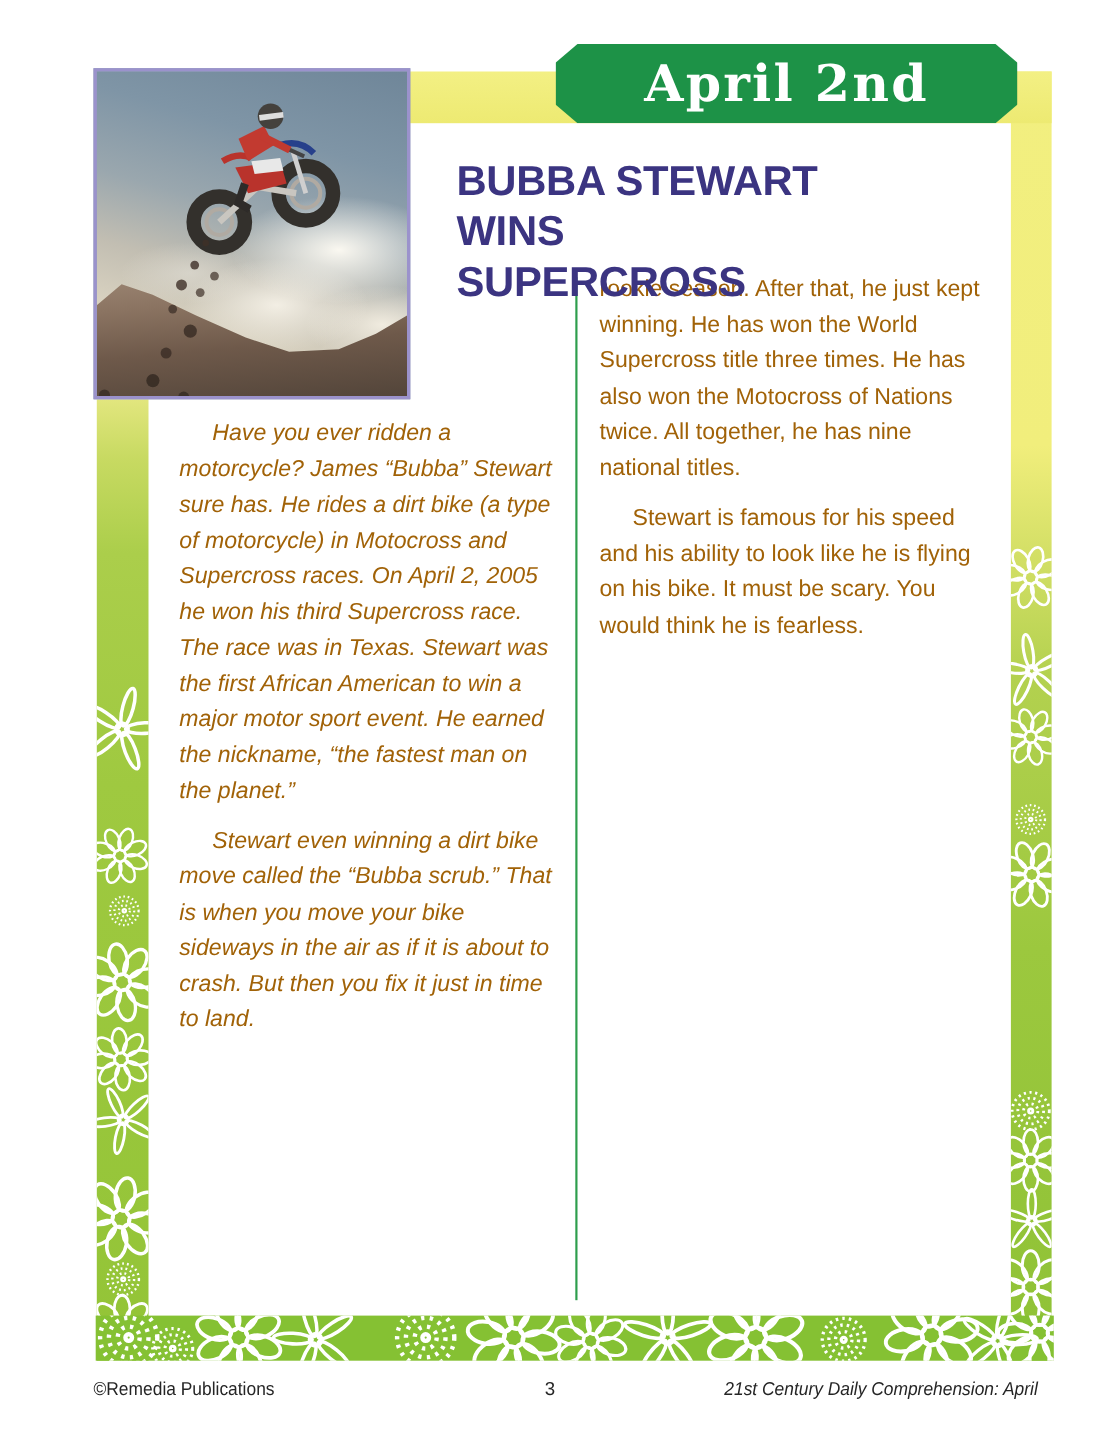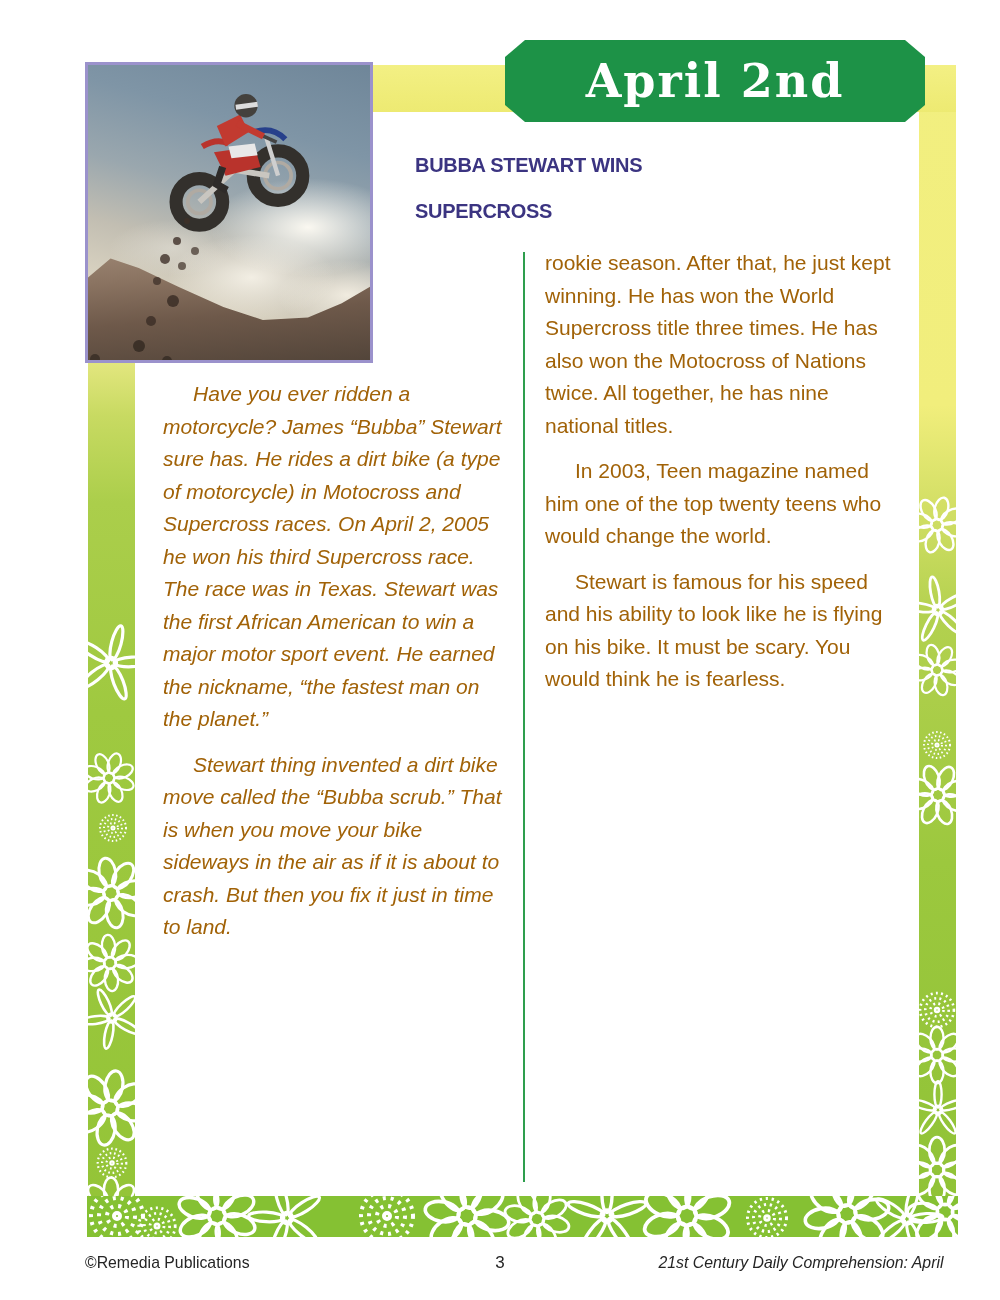--- a/index.html
+++ b/index.html
@@ -11,29 +11,29 @@
   .strip-left{left:88px;top:363px;width:47px;height:874px;
     background:linear-gradient(180deg,#e2e67e 0%,#c8da62 6%,#abce4b 16%,#9fc940 40%,#93c437 100%);}
   .strip-right{left:919px;top:65px;width:37px;height:1172px;
     background:linear-gradient(180deg,#f2ef80 0%,#f1ee7c 29%,#d5e067 37%,#b3d14f 47%,#9cc83e 68%,#8fc236 100%);}
   .band-top{position:absolute;left:371px;top:65px;width:585px;height:47px;
     background:linear-gradient(180deg,#f3f084,#edea72);z-index:1;}
   .band-bottom{position:absolute;left:87px;top:1196px;width:871px;height:41px;background:#85c133;}
   .strip svg,.band-bottom svg{position:absolute;left:0;top:0;}
 
   
-  .banner{position:absolute;left:505px;top:40px;width:420px;height:82px;background:#1d9247;z-index:3;
+  .banner{position:absolute;left:505px;top:40px;width:420px;height:72px;background:#1d9247;z-index:3;
     clip-path:polygon(20px 0,calc(100% - 20px) 0,100% 17px,100% calc(100% - 17px),calc(100% - 20px) 100%,20px 100%,0 calc(100% - 17px),0 17px);
     display:flex;align-items:center;justify-content:center;
     filter:drop-shadow(4px 7px 4px rgba(35,35,35,.55));}
   .banner span{color:#fff;font-family:"DejaVu Serif",serif;font-weight:700;font-size:46px;letter-spacing:2px;}
 
   
   .title{position:absolute;left:415px;top:142px;width:420px;color:#3b3481;font-weight:700;
-    font-size:20px;line-height:46px;letter-spacing:-0.3px;z-index:2;}
+    font-size:38px;line-height:46px;letter-spacing:-0.3px;z-index:2;}
 
   
   .photo{position:absolute;left:85px;top:62px;width:288px;height:301px;border:3px solid #9b92cc;
     box-sizing:border-box;overflow:hidden;z-index:2;background:#8aa0b0;}
   .sky{position:absolute;inset:0;
     background:linear-gradient(196deg,#6f8699 0%,#7f95a6 25%,#9aa7ae 45%,#c2beb2 62%,#dad3c1 78%,#cfc6b4 100%);}
   .sky::before{content:"";position:absolute;inset:0;background:
     radial-gradient(140px 70px at 78% 55%,rgba(255,252,244,.95),rgba(255,252,244,0) 70%),
     radial-gradient(120px 60px at 58% 72%,rgba(250,246,236,.85),rgba(250,246,236,0) 70%),
     radial-gradient(100px 50px at 92% 78%,rgba(245,240,228,.9),rgba(245,240,228,0) 70%),
@@ -181,28 +181,27 @@
     <div class="debris"></div>
   </div>
 
   <div class="title">
     <div>BUBBA STEWART WINS</div>
     <div>SUPERCROSS</div>
   </div>
 
   <div class="col col-left">
     <p>Have you ever ridden a motorcycle? James “Bubba” Stewart sure has. He rides a dirt bike (a type of motorcycle) in Motocross and Supercross races. On April 2, 2005 he won his third Supercross race. The race was in Texas. Stewart was the first African American to win a major motor sport event. He earned the nickname, “the fastest man on the planet.”</p>
-    <p>Stewart thing invented a dirt bike move called the “Bubba scrub.” That is when you move your bike sideways in the air as if it is about to crash. But then you fix it just in time to land.</p>
+    <p>Stewart even winning a dirt bike move called the “Bubba scrub.” That is when you move your bike sideways in the air as if it is about to crash. But then you fix it just in time to land.</p>
   </div>
 
   <div class="divider"></div>
 
   <div class="col col-right">
     <p class="no-indent">rookie season. After that, he just kept winning. He has won the World Supercross title three times. He has also won the Motocross of Nations twice. All together, he has nine national titles.</p>
-    <p>In 2003, Teen magazine named him one of the top twenty teens who would change the world.</p>
     <p>Stewart is famous for his speed and his ability to look like he is flying on his bike. It must be scary. You would think he is fearless.</p>
   </div>
 
   <div class="footer-item footer-left">©Remedia Publications</div>
   <div class="footer-item footer-page">3</div>
   <div class="footer-item footer-right">21st Century Daily Comprehension: April</div>
 
 </div>
 
 </body></html>

